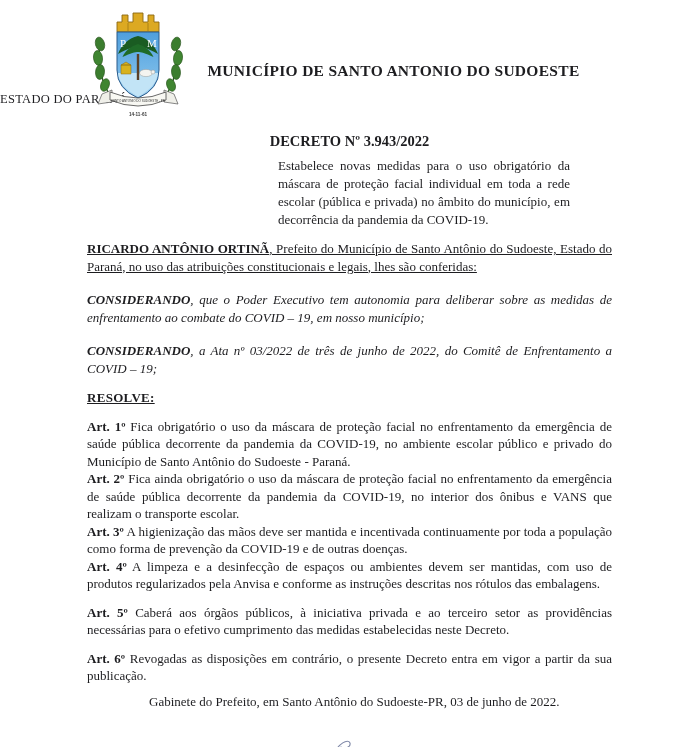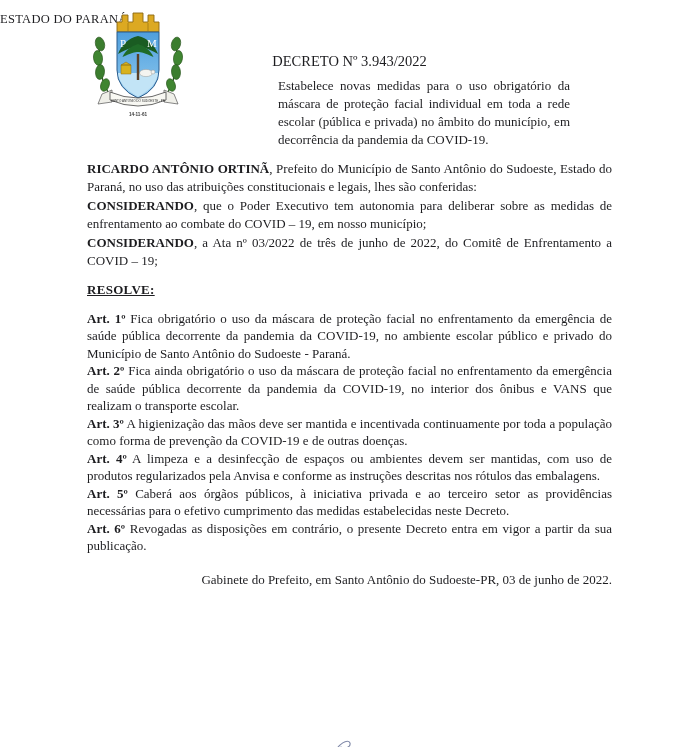--- a/index.html
+++ b/index.html
@@ -9,32 +9,32 @@
     color:#1d1d20;overflow:hidden;
   }
   .page{position:relative;width:699px;height:747px;overflow:hidden;}
   .crest{position:absolute;left:88px;top:10px;width:100px;height:108px;}
   .header-title{
     padding-top:62px;padding-left:88px;text-align:center;
     font-weight:bold;font-size:15.5px;letter-spacing:.3px;line-height:18px;
   }
   .header-subtitle{margin-top:12px;text-align:left;font-size:12.5px;letter-spacing:.3px;line-height:15px;}
   .content{margin:0 87px;width:525px;}
-  .decree-title{margin-top:26px;text-align:center;font-weight:normal;font-size:14.5px;line-height:17px;}
+  .decree-title{margin-top:26px;text-align:center;font-weight:bold;font-size:14.5px;line-height:17px;}
   p{margin:0;font-size:13px;line-height:17.5px;text-align:justify;}
   .ementa{margin:7px 0 0 191px;width:292px;line-height:18px;}
-  .para{margin-top:11px;}
-  .para-tight{margin-top:2px;}
+  .para{margin-top:11px;text-decoration:underline;}
+  .para-tight{margin-top:16px;font-style:italic;}
   .b{font-weight:bold;}
   .resolve{margin-top:12px;}
   .resolve span{font-weight:bold;text-decoration:underline;letter-spacing:.3px;}
   .article{}
   .article.first{margin-top:11px;}
-  .article.late{font-family:Liberation Serif, serif;}
-  .closing{margin-top:16px;text-align:right;text-indent:62px;}
+  .article.late{margin-top:11px;font-family:Liberation Serif, serif;}
+  .closing{margin-top:8px;text-align:left;text-indent:62px;}
   .signature{position:absolute;left:328px;top:736px;width:40px;height:20px;}
 </style>
 </head>
 <body>
 
 <div class="page">
 
   <svg class="crest" viewBox="0 0 100 108">
     <defs>
       <linearGradient id="shieldGrad" x1="0" y1="0" x2="0" y2="1">
@@ -85,20 +85,21 @@
 
     <g>
       <path d="M14,84 L24,80 L24,92 L10,94 Z" fill="#efefe9" stroke="#555" stroke-width="0.7"></path>
       <path d="M86,84 L76,80 L76,92 L90,94 Z" fill="#efefe9" stroke="#555" stroke-width="0.7"></path>
       <path d="M22,82 Q50,94 78,82 L78,90 Q50,102 22,90 Z" fill="#f8f8f3" stroke="#444" stroke-width="0.8"></path>
       <text x="50" y="91.5" font-size="3" text-anchor="middle" fill="#333333" font-family="Liberation Sans, sans-serif">SANTO ANTONIO DO SUDOESTE - PR</text>
     </g>
     <text x="50" y="106" font-size="4.6" font-weight="bold" text-anchor="middle" fill="#3a3a3a" font-family="Liberation Sans, sans-serif">14-11-61</text>
   </svg>
 
+  <div class="header-title">MUNICÍPIO DE SANTO ANTONIO DO SUDOESTE</div>
   <div class="header-subtitle">ESTADO DO PARANÁ</div>
 
   <div class="content">
     <div class="decree-title">DECRETO Nº 3.943/2022</div>
 
     <p class="ementa">Estabelece novas medidas para o uso obrigatório da máscara de proteção facial individual em toda a rede escolar (pública e privada) no âmbito do município, em decorrência da pandemia da COVID-19.</p>
 
     <p class="para"><span class="b">RICARDO ANTÔNIO ORTINÃ</span><span>, Prefeito do Município de Santo Antônio do Sudoeste, Estado do Paraná, no uso das atribuições constitucionais e legais, lhes são conferidas:</span></p>
 
     <p class="para-tight"><span class="b">CONSIDERANDO</span><span>, que o Poder Executivo tem autonomia para deliberar sobre as medidas de enfrentamento ao combate do COVID – 19, em nosso município;</span></p>

